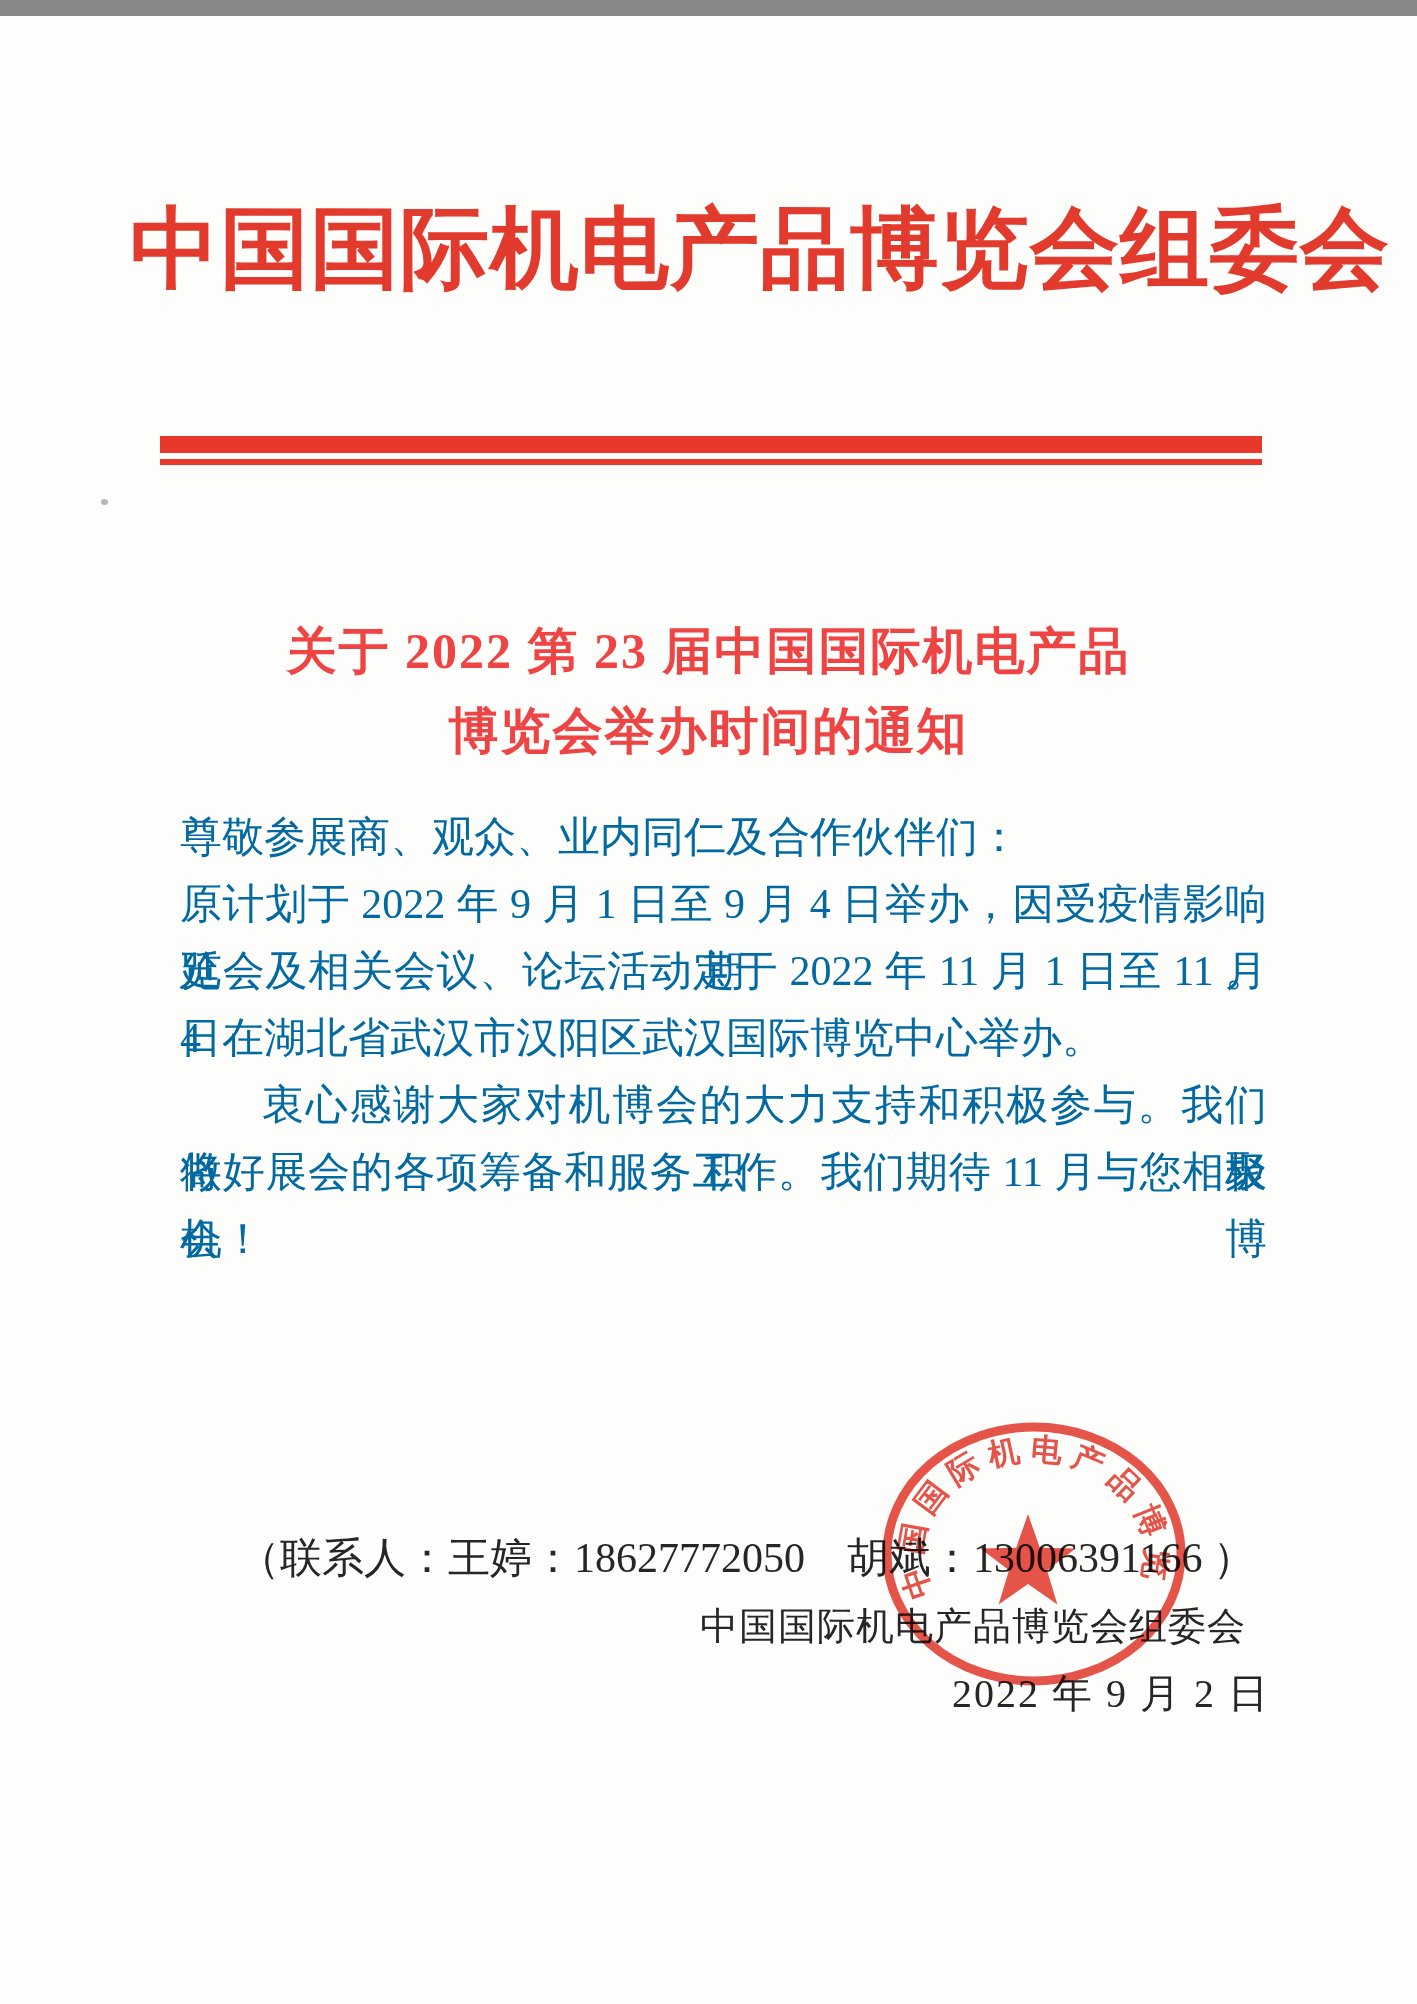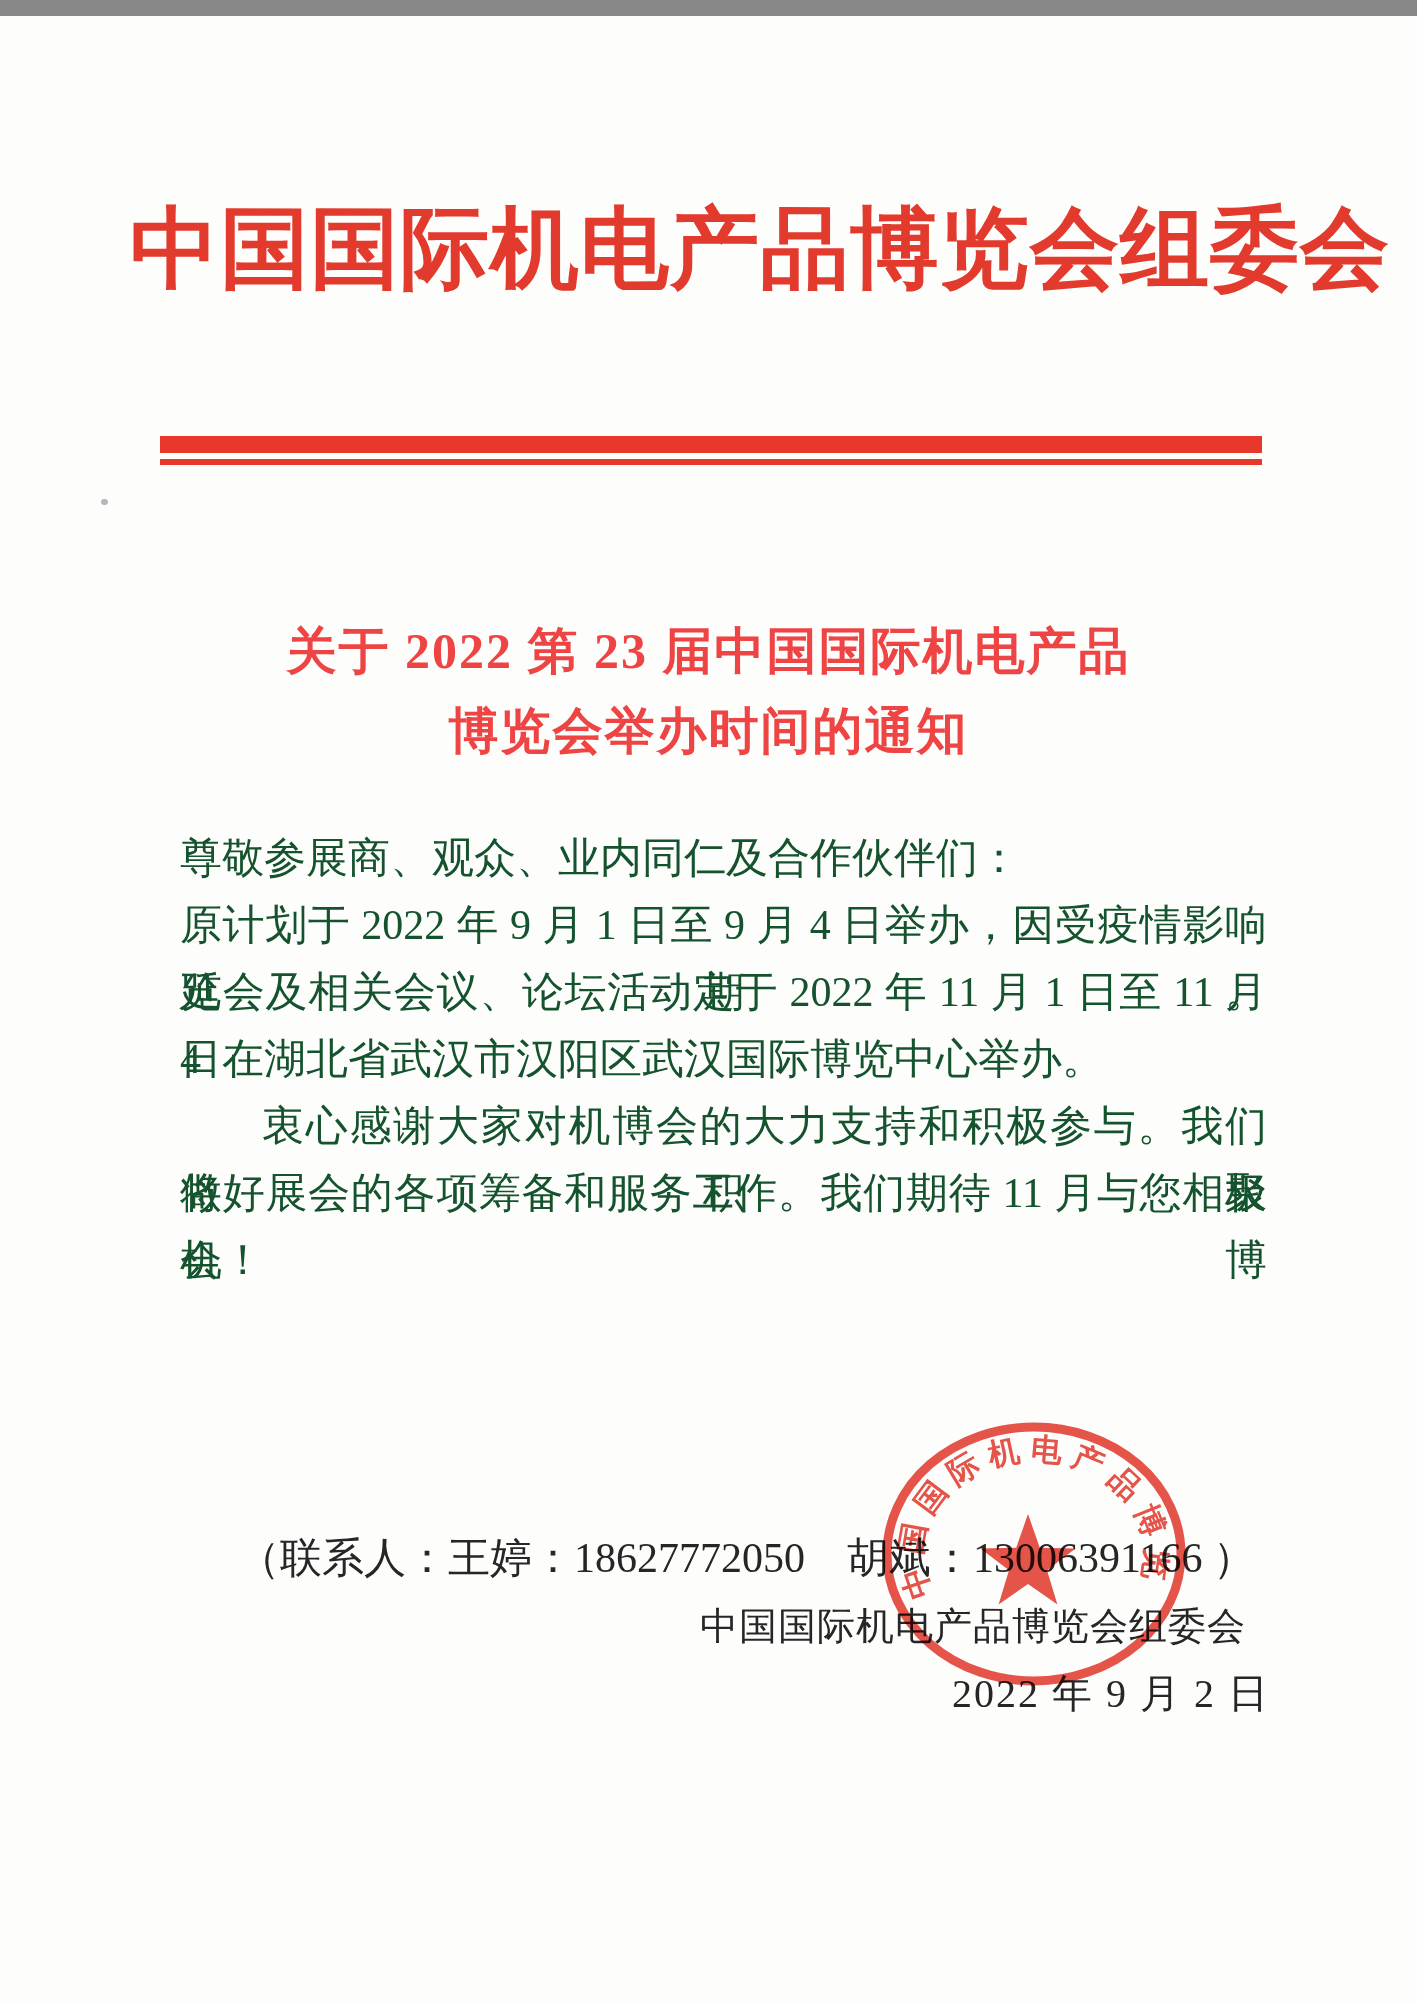--- a/index.html
+++ b/index.html
@@ -23,21 +23,21 @@
   .rule{position:absolute;left:160px;width:1102px;background:#e8382b;}
   .rule.thick{top:420px;height:17px;}
   .rule.thin{top:443px;height:6px;}
   
   .speck{position:absolute;left:101px;top:483px;width:7px;height:6px;border-radius:50%;background:#97a0a4;opacity:.75;}
   .bottom-edge{position:absolute;left:0;bottom:0;width:100%;height:16px;background:linear-gradient(#fdfdfc,#e2eae8);}
   
   .title{position:absolute;left:0;top:595px;width:1417px;text-align:center;color:#ef4444;}
   .title .t1,.title .t2{font-size:50px;font-weight:bold;line-height:80px;letter-spacing:2px;}
   
-  .body-text{position:absolute;left:180px;top:809px;width:1087px;font-size:42px;color:#14532d;}
+  .body-text{position:absolute;left:180px;top:788px;width:1087px;font-size:42px;color:#0369a1;}
   .bline{height:67px;line-height:67px;white-space:nowrap;}
   .bline.j{white-space:normal;text-align:justify;text-align-last:justify;}
   .bline.ind{text-indent:82px;}
   
   .contact{position:absolute;left:238px;top:1512px;font-size:42px;line-height:60px;color:#262626;white-space:nowrap;}
   
   .sig-org{position:absolute;left:700px;top:1586px;font-size:38px;line-height:48px;letter-spacing:1px;color:#262626;white-space:nowrap;}
   .sig-date{position:absolute;left:952px;top:1652px;font-size:40px;line-height:52px;letter-spacing:2px;color:#262626;white-space:nowrap;text-align:center;}
   
   .seal{

